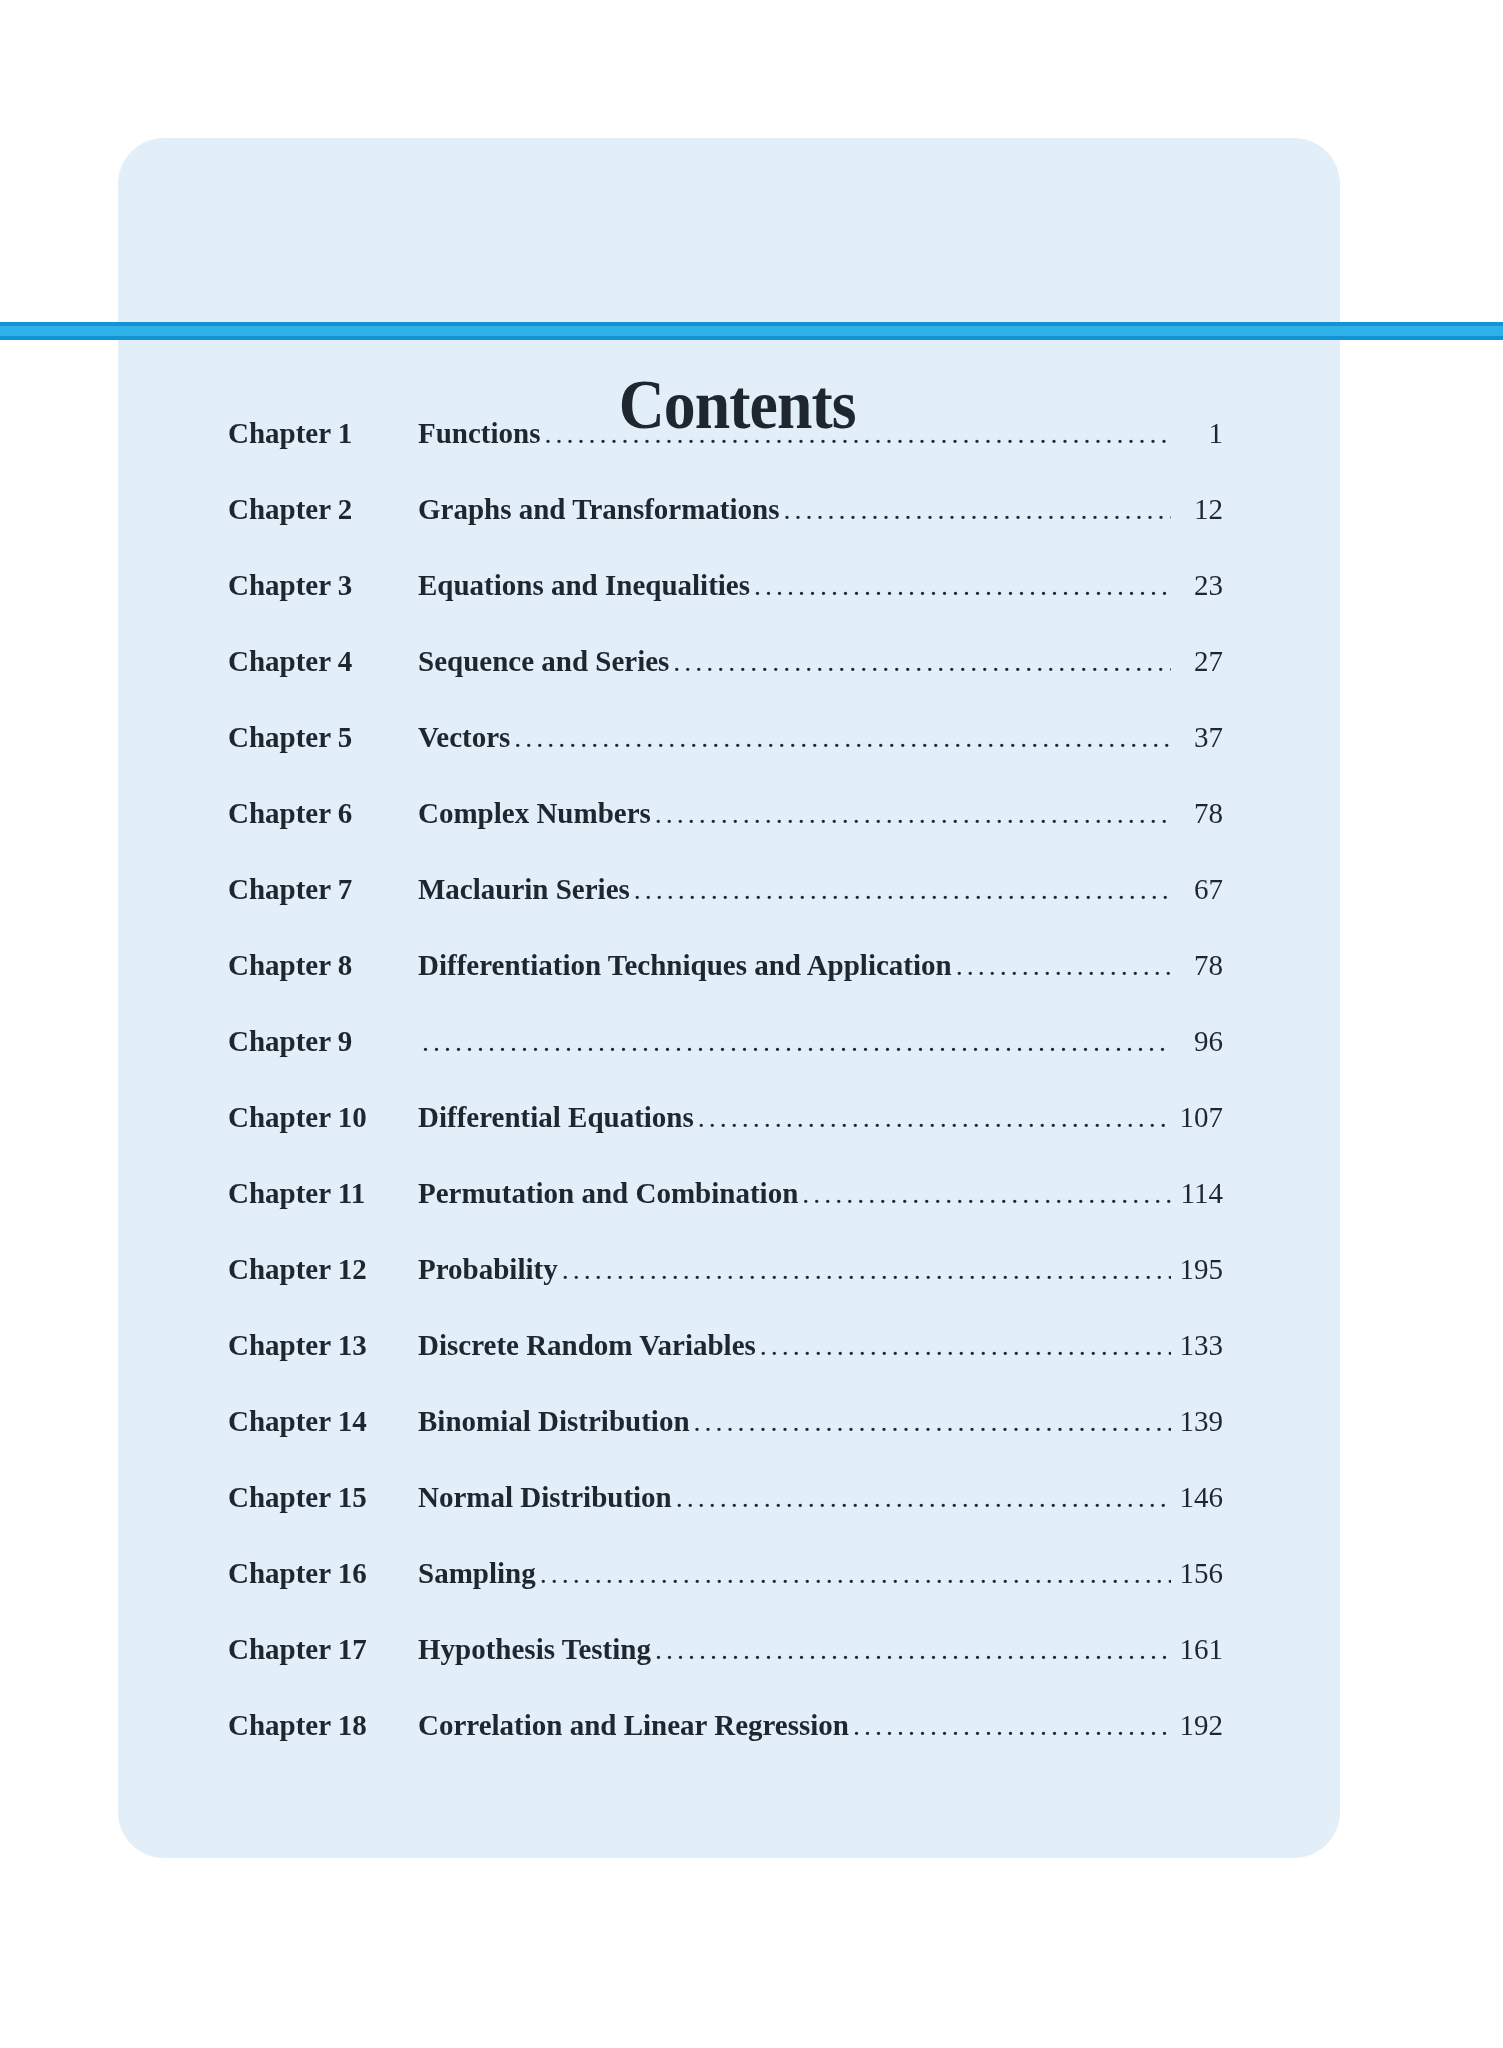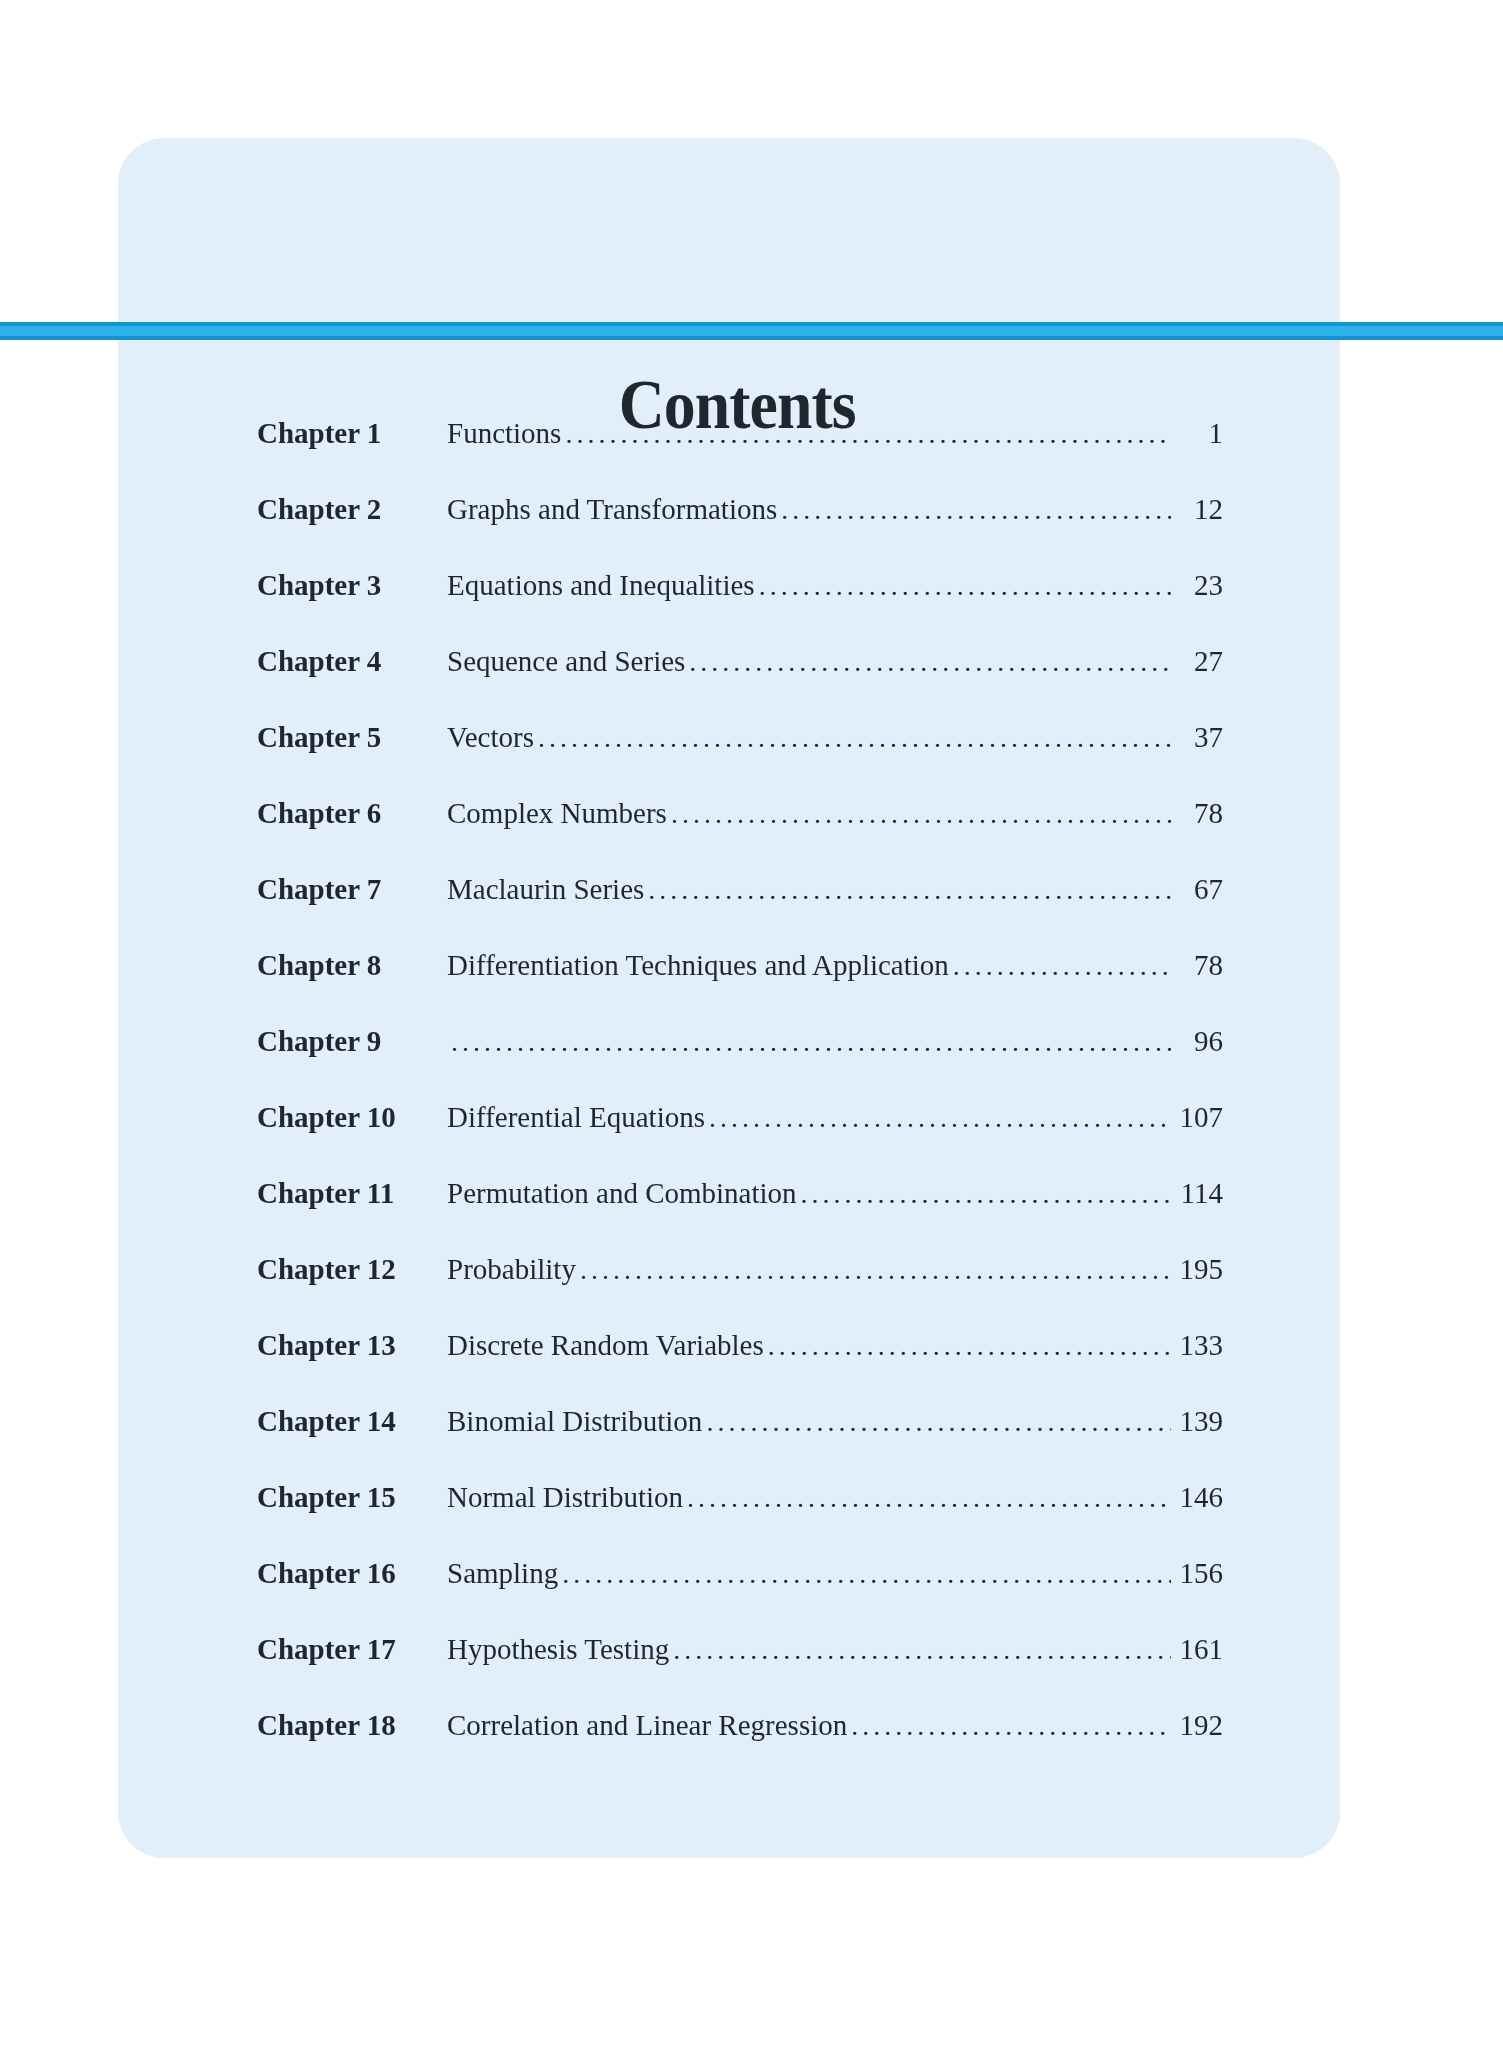--- a/index.html
+++ b/index.html
@@ -66,28 +66,28 @@
     top: 277px;    
     width: 995px;  
   }
   .row {
     display: flex;
     align-items: baseline;
     height: 76px;
     font-size: 29px;
     line-height: 36px;
     white-space: nowrap;
-    margin-left: 29px;
   }
   .chap {
     flex: 0 0 190px;
     font-weight: bold;
   }
   .ttl {
     flex: 0 0 auto;
+    font-weight: bold;
   }
   .leader {
     flex: 1 1 auto;
     overflow: hidden;
     padding: 0 6px 0 4px;
     font-size: 28px;
     letter-spacing: 4px;
   }
   .pg {
     flex: 0 0 auto;

